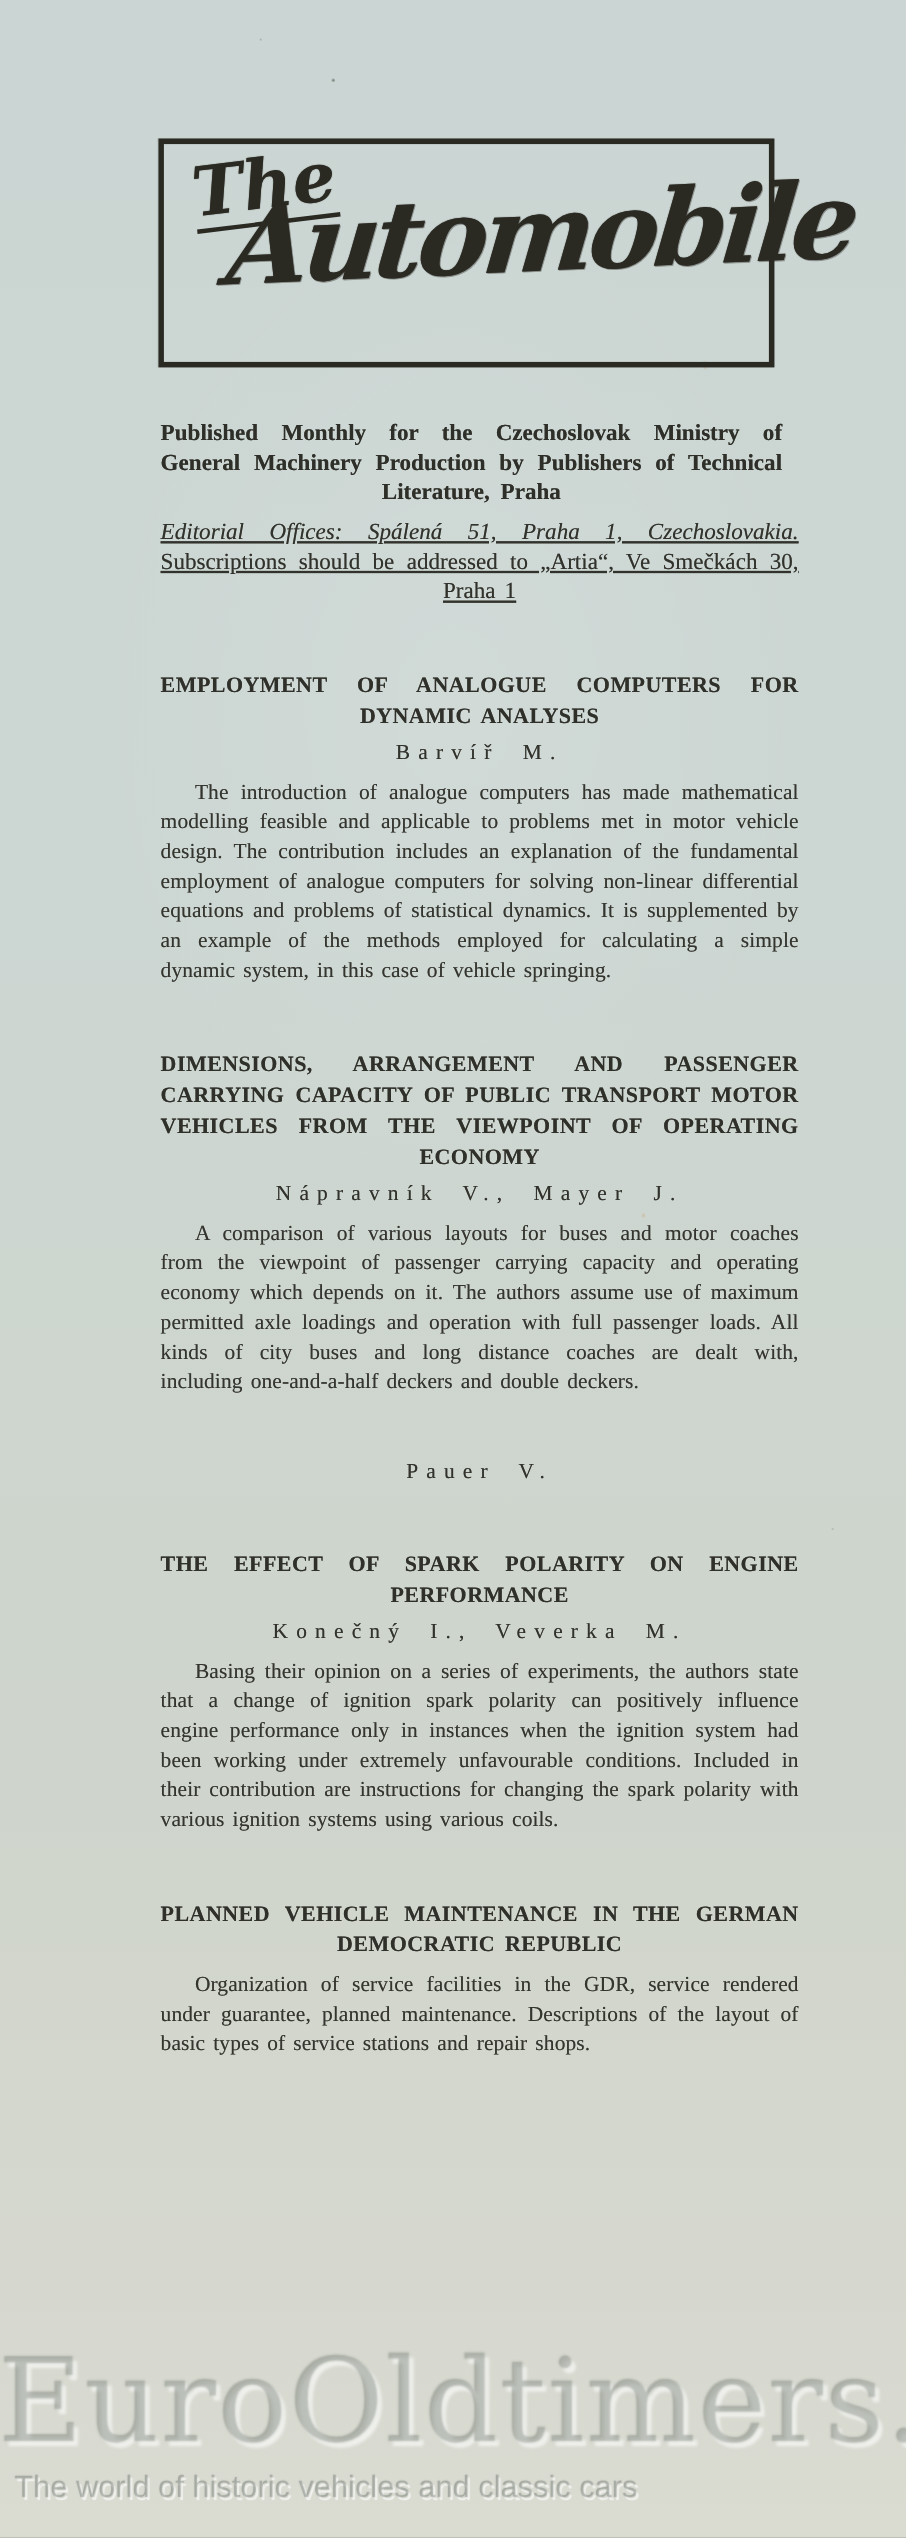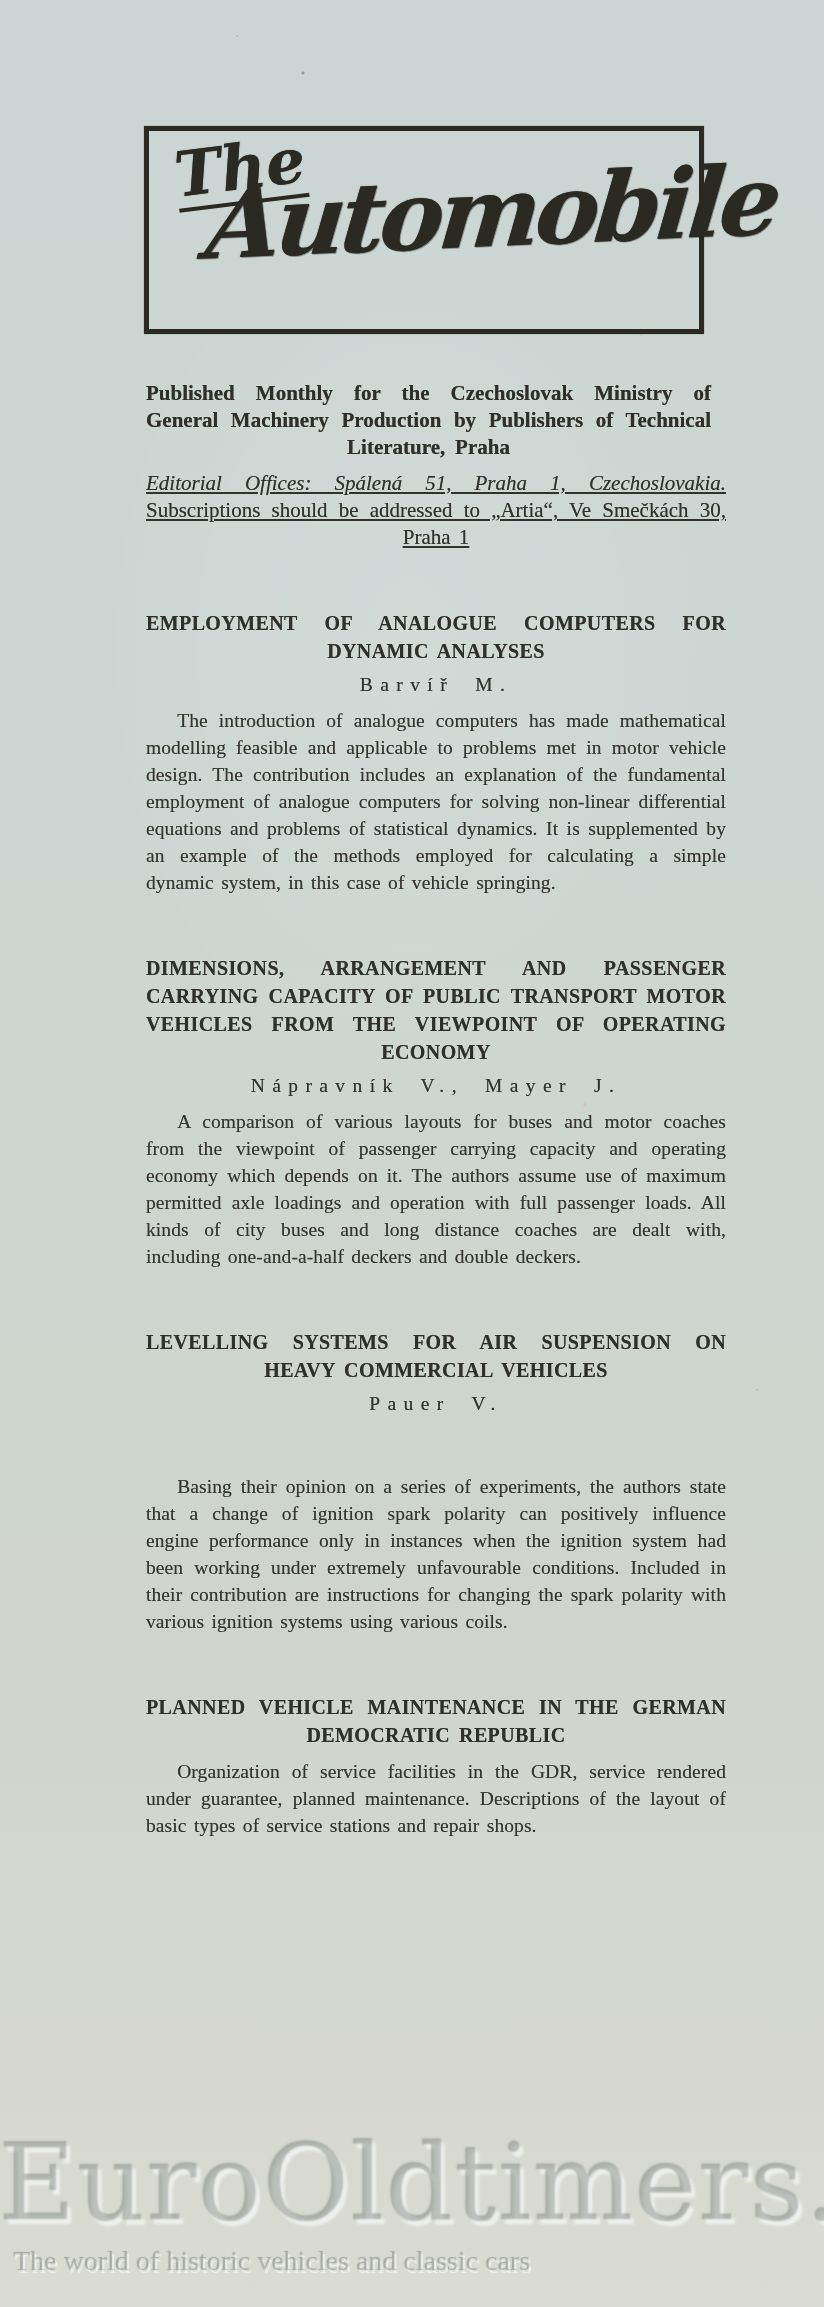--- a/index.html
+++ b/index.html
@@ -156,21 +156,21 @@
     text-align: center;
     color: rgba(230,232,224,0.10);
     text-shadow:
       -2px -2px 2px rgba(104,112,106,0.42),
        2px  3px 3px rgba(255,255,255,0.62);
     letter-spacing: 1px;
   }
   .wm-tagline {
     margin-top: 4px;
     padding-left: 14px;
-    font-family: Liberation Serif, serif;
+    font-family: Liberation Sans, sans-serif;
     font-size: 28px;
     color: rgba(230,232,224,0.12);
     text-shadow:
       -1px -1px 1px rgba(104,112,106,0.5),
        1px  2px 1px rgba(255,255,255,0.65);
   }
 </style>
 </head>
 <body>
 
@@ -198,25 +198,26 @@
         <p class="article-abstract">The introduction of analogue computers has made mathematical modelling feasible and applicable to problems met in motor vehicle design. The contribution includes an explanation of the fundamental employment of analogue computers for solving non-linear differential equations and problems of statistical dynamics. It is supplemented by an example of the methods employed for calculating a simple dynamic system, in this case of vehicle springing.</p>
       </section>
 
       <section class="article">
         <h2 class="article-title">DIMENSIONS, ARRANGEMENT AND PASSENGER CARRYING CAPACITY OF PUBLIC TRANSPORT MOTOR VEHICLES FROM THE VIEWPOINT OF OPERATING ECONOMY</h2>
         <p class="article-authors">Nápravník V., Mayer J.</p>
         <p class="article-abstract">A comparison of various layouts for buses and motor coaches from the viewpoint of passenger carrying capacity and operating economy which depends on it. The authors assume use of maximum permitted axle loadings and operation with full passenger loads. All kinds of city buses and long distance coaches are dealt with, including one-and-a-half deckers and double deckers.</p>
       </section>
 
       <section class="article">
-        <h2 class="article-title">LEVELLING SYSTEMS FOR AIR SUSPENSION ON HEAVY COMMERCIAL VEHICLES</h2>
         <p class="article-authors">Pauer V.</p>
       </section>
 
       <section class="article">
+        <h2 class="article-title">THE EFFECT OF SPARK POLARITY ON ENGINE PERFORMANCE</h2>
+        <p class="article-authors">Konečný I., Veverka M.</p>
         <p class="article-abstract">Basing their opinion on a series of experiments, the authors state that a change of ignition spark polarity can positively influence engine performance only in instances when the ignition system had been working under extremely unfavourable conditions. Included in their contribution are instructions for changing the spark polarity with various ignition systems using various coils.</p>
       </section>
 
       <section class="article">
         <h2 class="article-title">PLANNED VEHICLE MAINTENANCE IN THE GERMAN DEMOCRATIC REPUBLIC</h2>
         <p class="article-abstract">Organization of service facilities in the GDR, service rendered under guarantee, planned maintenance. Descriptions of the layout of basic types of service stations and repair shops.</p>
       </section>
 
     </div>
   </div>

